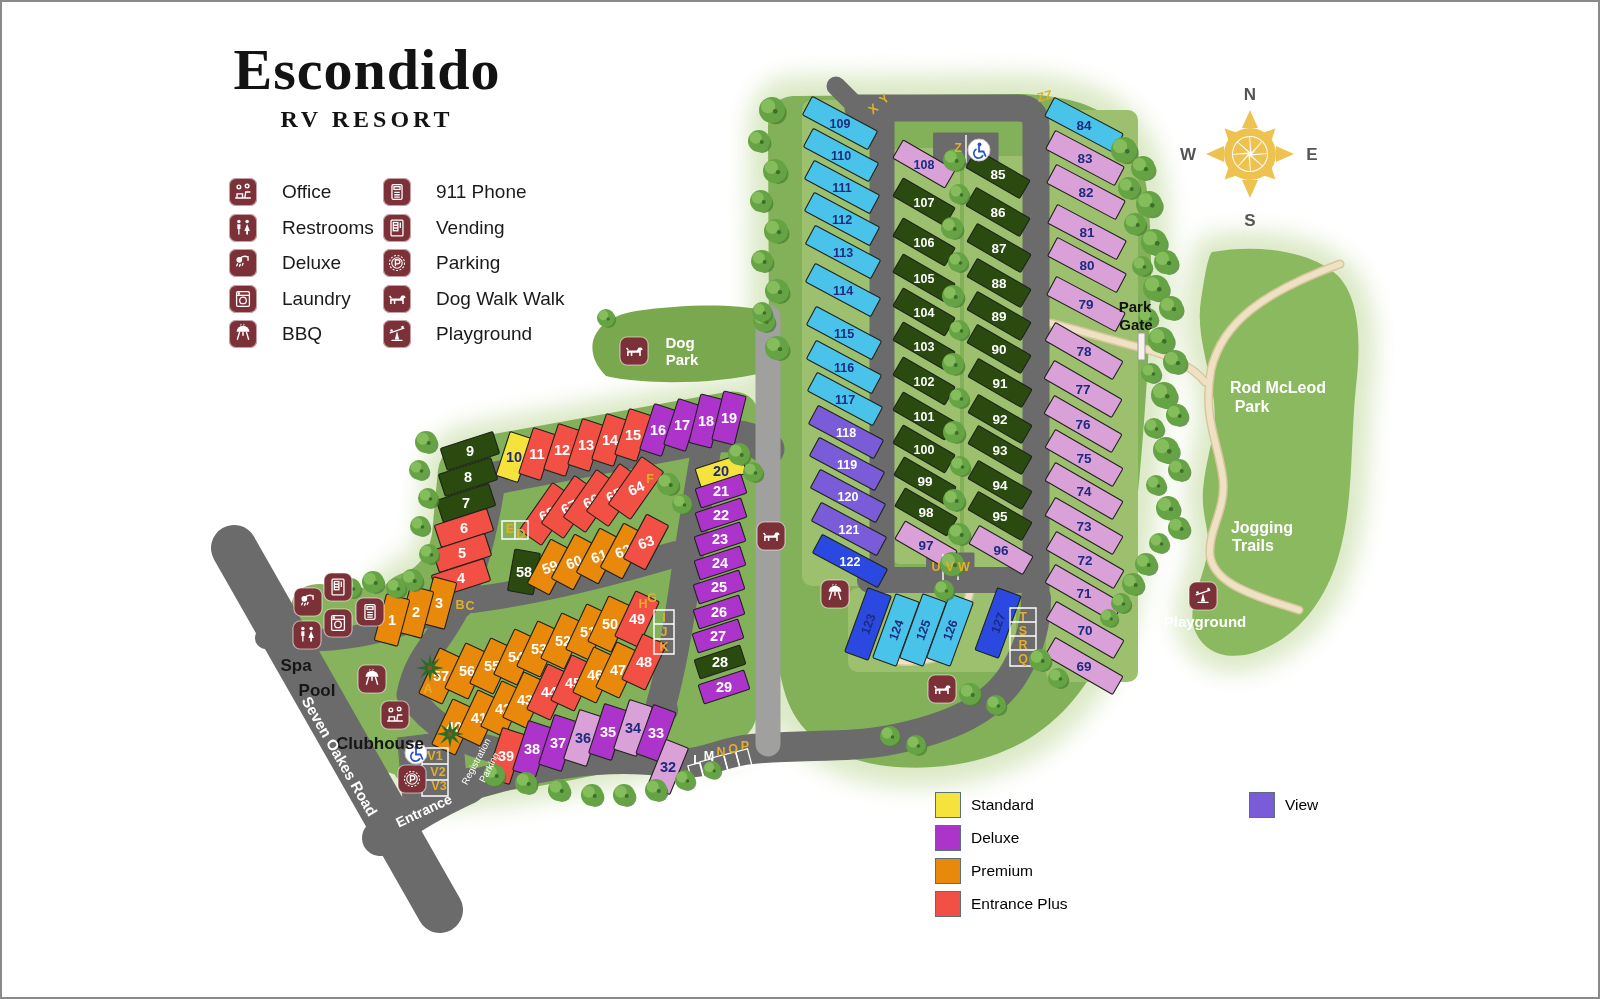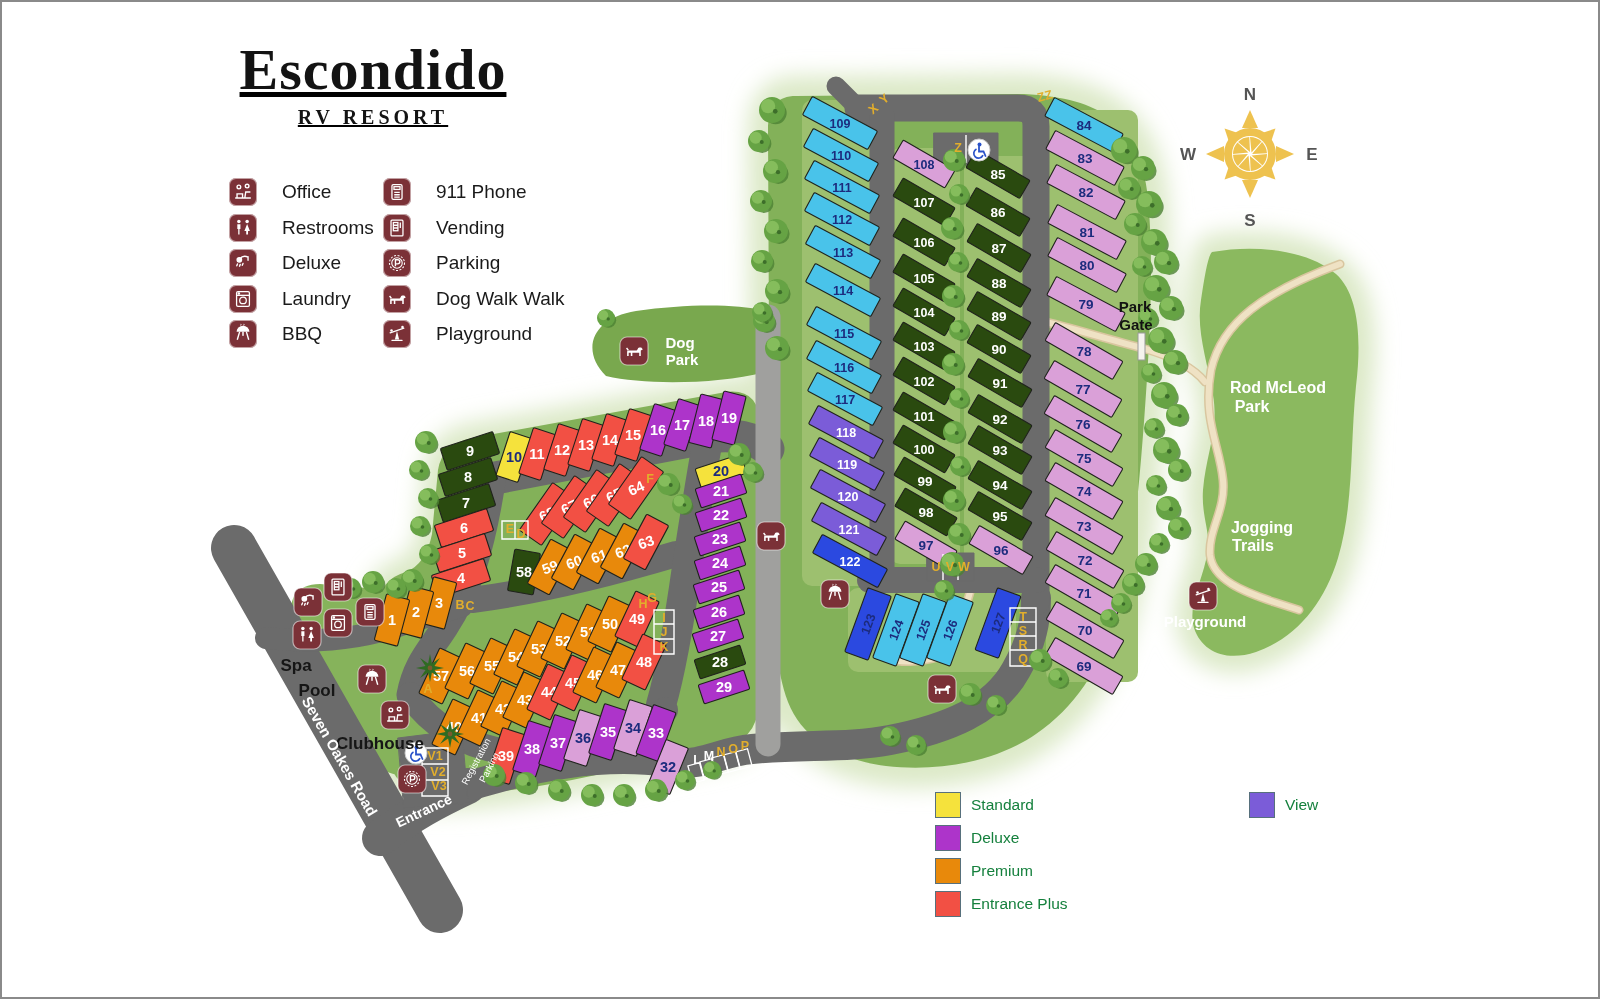--- a/index.html
+++ b/index.html
@@ -1,36 +1,36 @@
 <!DOCTYPE html>
 <html><head>
 <meta charset="utf-8">
 <style>
   html,body{margin:0;padding:0;background:#ffffff;}
   .stage{position:relative;width:1600px;height:999px;background:#ffffff;border:2px solid #8a8a8a;
          box-sizing:border-box;overflow:hidden;font-family:"Liberation Sans",sans-serif;}
   #map-svg{position:absolute;left:0;top:0;}
-  .title-block{position:absolute;left:211px;top:34px;width:320px;text-align:center;z-index:5;text-decoration:underline;}
+  .title-block{position:absolute;left:205px;top:34px;width:320px;text-align:center;z-index:5;}
   .title-block h1{font-family:"Liberation Serif",serif;font-size:58px;font-weight:700;margin:0;color:#131313;letter-spacing:1px;}
-  .title-block h2{font-family:"Liberation Serif",serif;font-size:20px;font-weight:700;margin:3px 0 0 0;color:#131313;letter-spacing:4px;}
+  .title-block h2{font-family:"Liberation Serif",serif;font-size:24px;font-weight:700;margin:3px 0 0 0;color:#131313;letter-spacing:4px;}
   .amenity-legend{position:absolute;left:227px;top:176px;z-index:5;}
   .amenity-col{position:absolute;top:0;}
   .amenity-col.c1{left:0;}
   .amenity-col.c2{left:154px;}
   .amenity-row{display:flex;align-items:center;height:28px;margin-bottom:7.5px;gap:16px;}
   .amenity-icon{width:28px;height:28px;border-radius:7px;background:#7b3137;flex:0 0 28px;
                 display:flex;align-items:center;justify-content:center;box-shadow:0 0 0 1px rgba(255,255,255,.55) inset;}
   .amenity-label{margin-left:9px;font-size:19px;color:#1a1a1a;white-space:nowrap;}
   .cat-legend-col{position:absolute;top:789px;z-index:5;}
   .cat-legend-col.c1{left:933px;}
   .cat-legend-col.c2{left:1093px;}
   .cat-legend-col.c3{left:1247px;}
   .cat-row{display:flex;align-items:center;height:27px;margin-bottom:6px;}
   .cat-swatch{width:26px;height:26px;border:1.5px solid #57707c;box-sizing:border-box;flex:0 0 26px;}
-  .cat-label{margin-left:10px;font-size:15.5px;color:#15803d;white-space:nowrap;}
+  .cat-label{margin-left:10px;font-size:15.5px;color:#000000;white-space:nowrap;}
   text{font-family:"Liberation Sans",sans-serif;}
   .map-label{paint-order:stroke;}
 </style>
 </head>
 <body>
 
 <div class="stage">
 
   <svg id="map-svg" width="1600" height="999" viewBox="0 0 1600 999">
     <defs>

